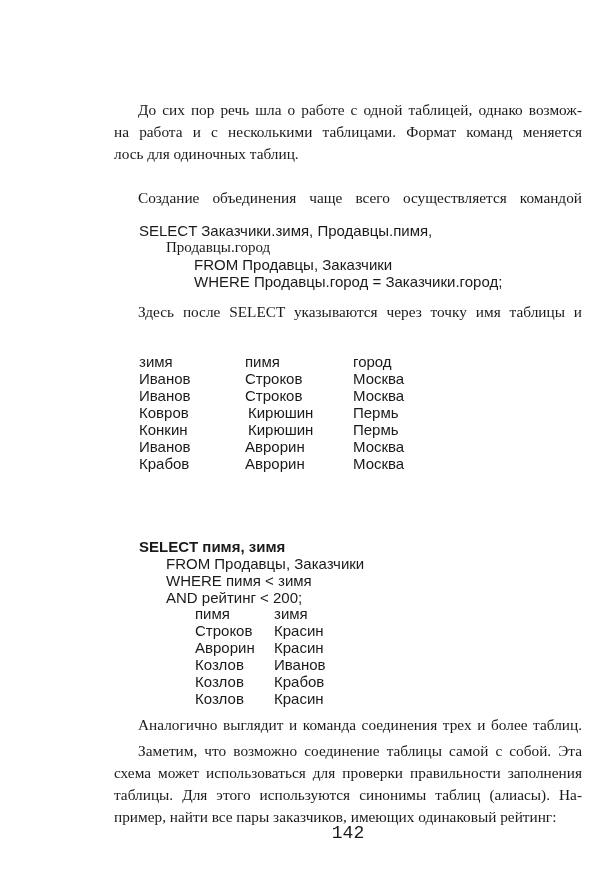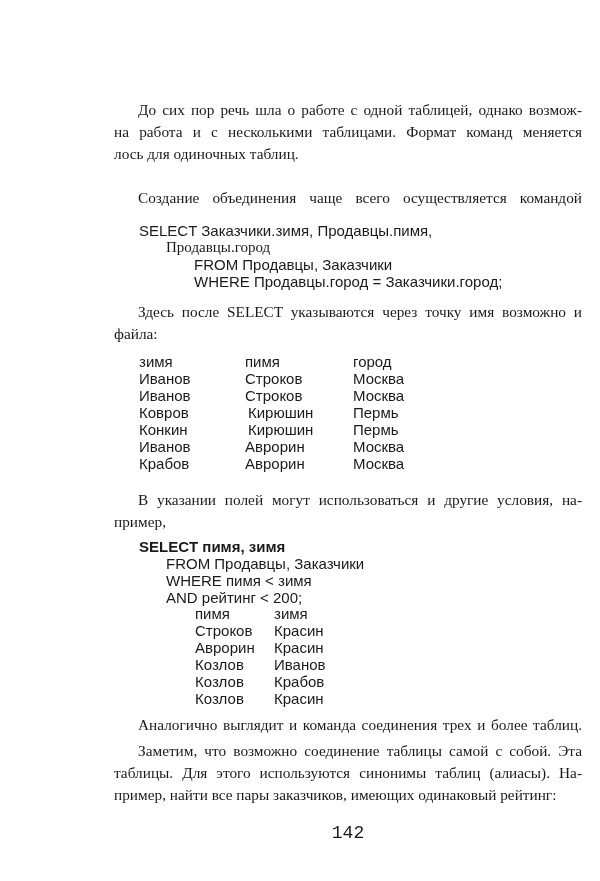--- a/index.html
+++ b/index.html
@@ -31,22 +31,21 @@
   </div>
 
   <div>
     <span class="abs sans" style="left:91px; top:222px;">SELECT Заказчики.зимя, Продавцы.пимя,</span>
     <span class="abs sans" style="left:118px; top:239px;font-family:Liberation Serif, serif;">Продавцы.город</span>
     <span class="abs sans" style="left:146px; top:256px;">FROM Продавцы, Заказчики</span>
     <span class="abs sans" style="left:146px; top:273px;">WHERE Продавцы.город = Заказчики.город;</span>
   </div>
 
   <div class="para serif" style="top:301px;">
-    <span class="line indent">Здесь после SELECT указываются через точку имя возможно и</span>
-    <span class="line last">файла:</span>
+    <span class="line indent">Здесь после SELECT указываются через точку имя таблицы и</span>
   </div>
 
   <div class="sans">
     <span class="cell" style="left:91px; top:353px;">зимя</span>
     <span class="cell" style="left:197px; top:353px;">пимя</span>
     <span class="cell" style="left:305px; top:353px;">город</span>
 
     <span class="cell" style="left:91px; top:370px;">Иванов</span>
     <span class="cell" style="left:197px; top:370px;">Строков</span>
     <span class="cell" style="left:305px; top:370px;">Москва</span>
@@ -65,24 +64,20 @@
 
     <span class="cell" style="left:91px; top:438px;">Иванов</span>
     <span class="cell" style="left:197px; top:438px;">Аврорин</span>
     <span class="cell" style="left:305px; top:438px;">Москва</span>
 
     <span class="cell" style="left:91px; top:455px;">Крабов</span>
     <span class="cell" style="left:197px; top:455px;">Аврорин</span>
     <span class="cell" style="left:305px; top:455px;">Москва</span>
   </div>
 
-  <div class="para serif" style="top:489px;">
-    <span class="line indent">В указании полей могут использоваться и другие условия, на-</span>
-    <span class="line last">пример,</span>
-  </div>
 
   <div>
     <span class="abs sans" style="left:91px; top:538px;font-weight:bold;">SELECT пимя, зимя</span>
     <span class="abs sans" style="left:118px; top:555px;">FROM Продавцы, Заказчики</span>
     <span class="abs sans" style="left:118px; top:572px;">WHERE пимя &lt; зимя</span>
     <span class="abs sans" style="left:118px; top:589px;">AND рейтинг &lt; 200;</span>
   </div>
 
   <div class="sans">
     <span class="cell" style="left:147px; top:605px;">пимя</span>
@@ -103,19 +98,20 @@
     <span class="cell" style="left:147px; top:690px;">Козлов</span>
     <span class="cell" style="left:226px; top:690px;">Красин</span>
   </div>
 
   <div class="para serif" style="top:714px;">
     <span class="line indent">Аналогично выглядит и команда соединения трех и более таблиц.</span>
   </div>
 
   <div class="para serif" style="top:740px;">
     <span class="line indent">Заметим, что возможно соединение таблицы самой с собой. Эта</span>
+    <span class="line">схема может использоваться для проверки правильности заполнения</span>
     <span class="line">таблицы. Для этого используются синонимы таблиц (алиасы). На-</span>
     <span class="line last">пример, найти все пары заказчиков, имеющих одинаковый рейтинг:</span>
   </div>
 
   <div class="pagenum" style="top:823px;">142</div>
 
 </div>
 
 </body></html>

